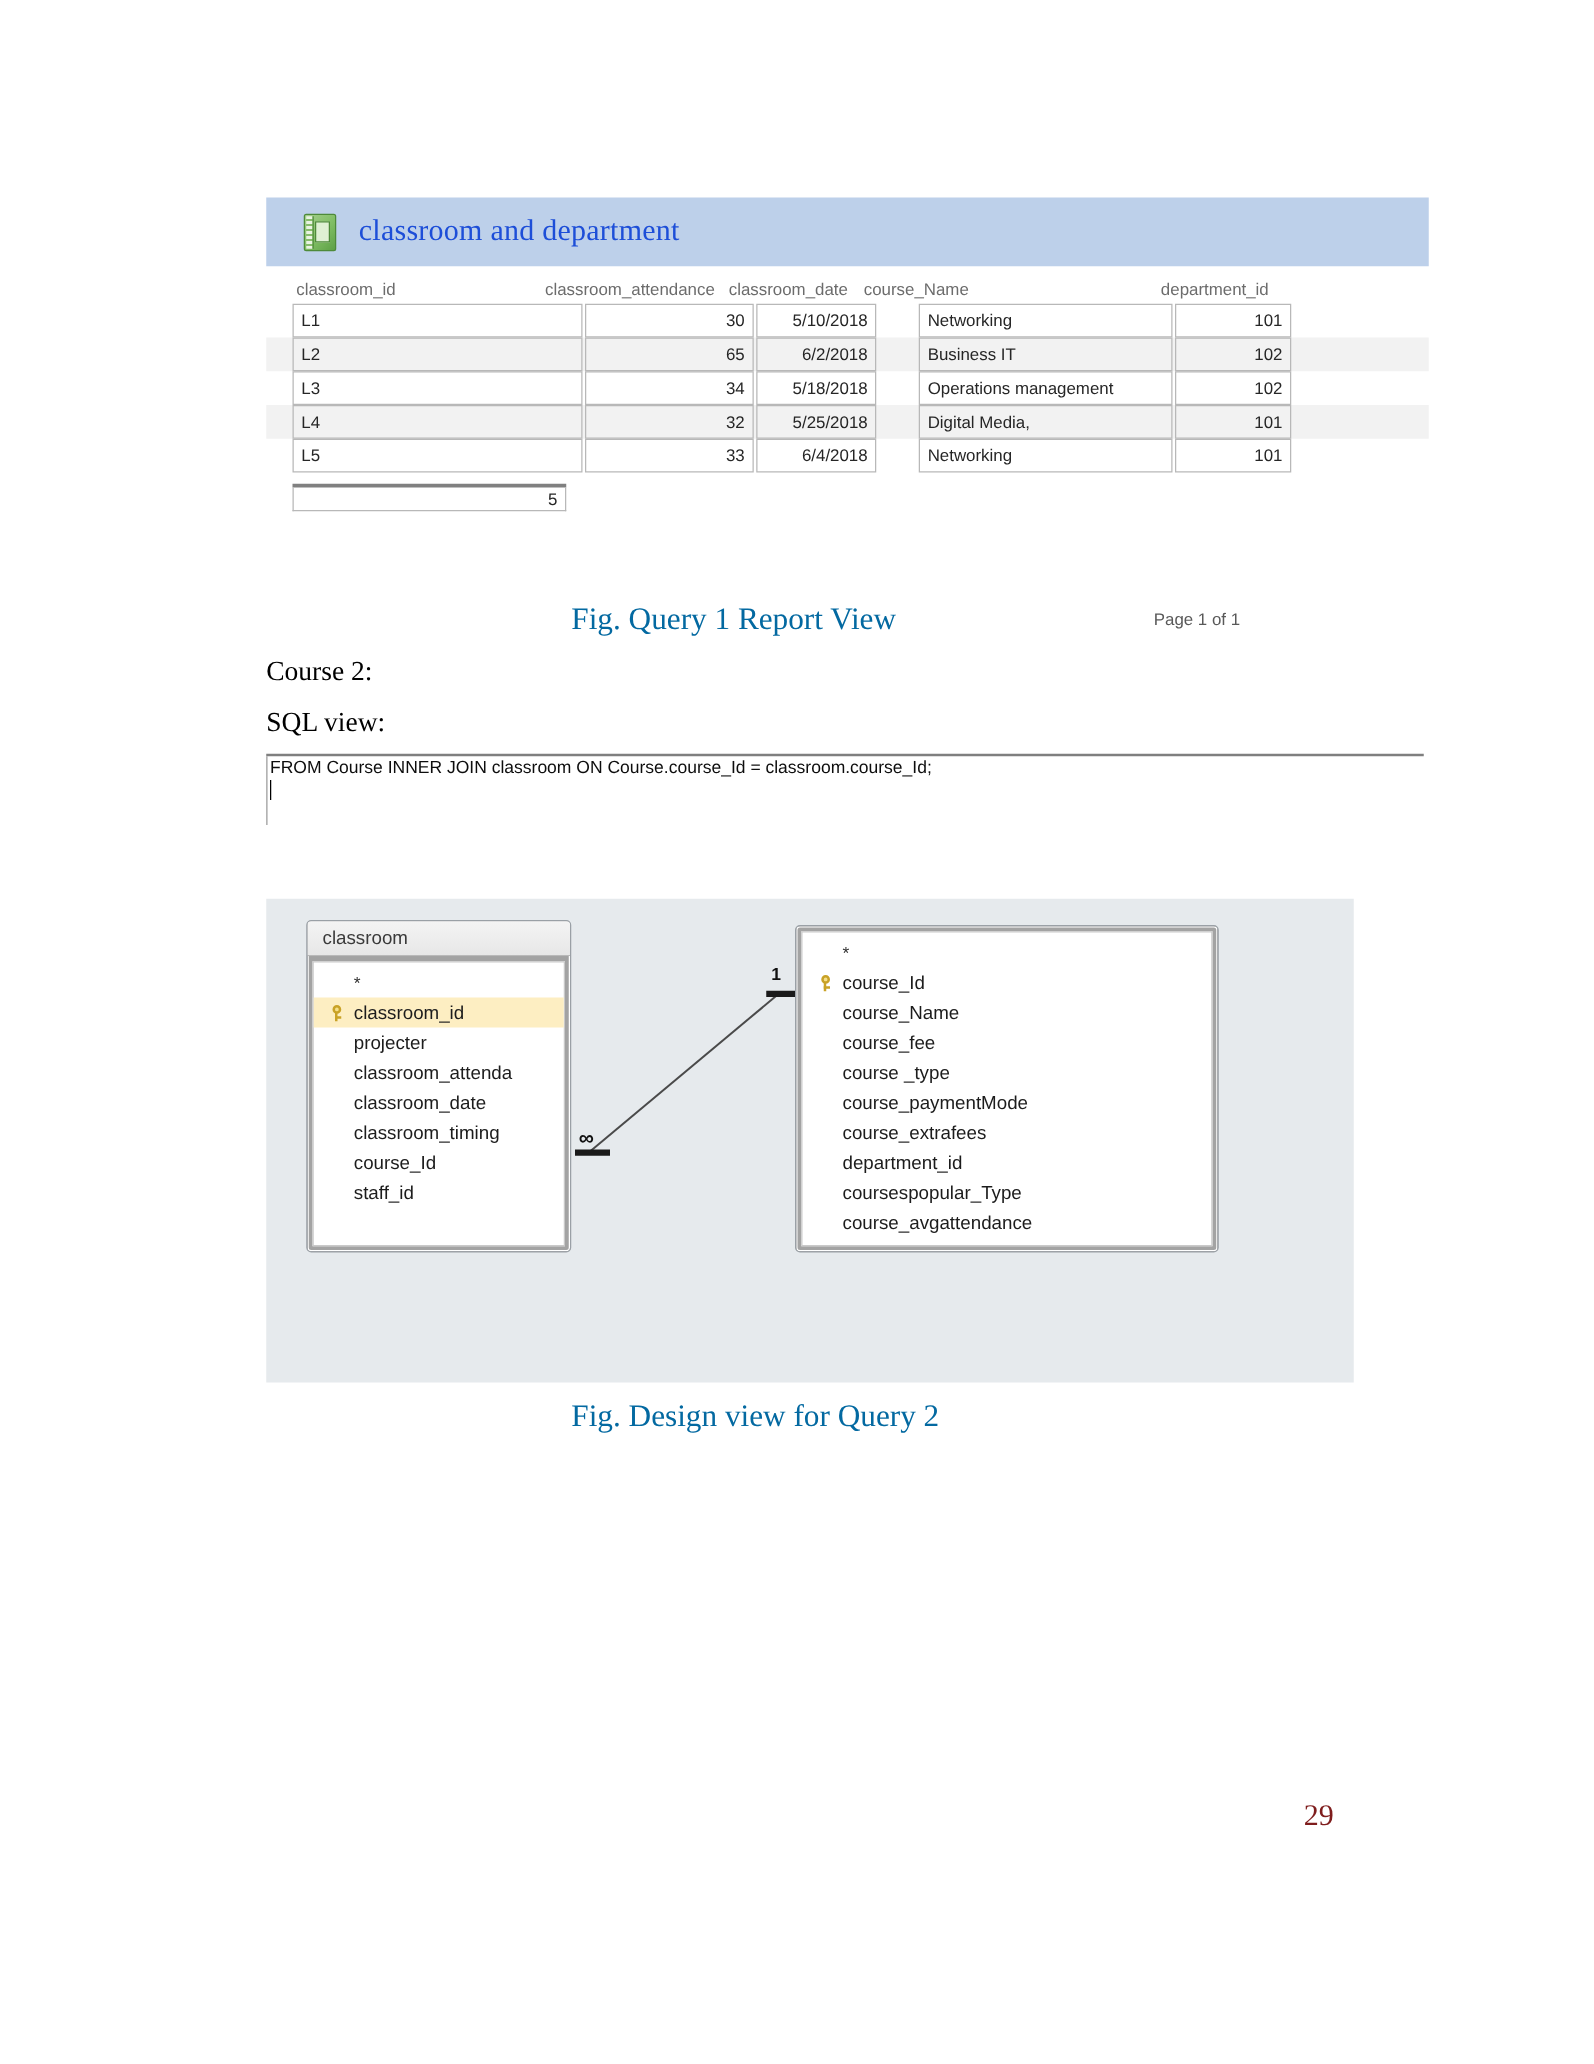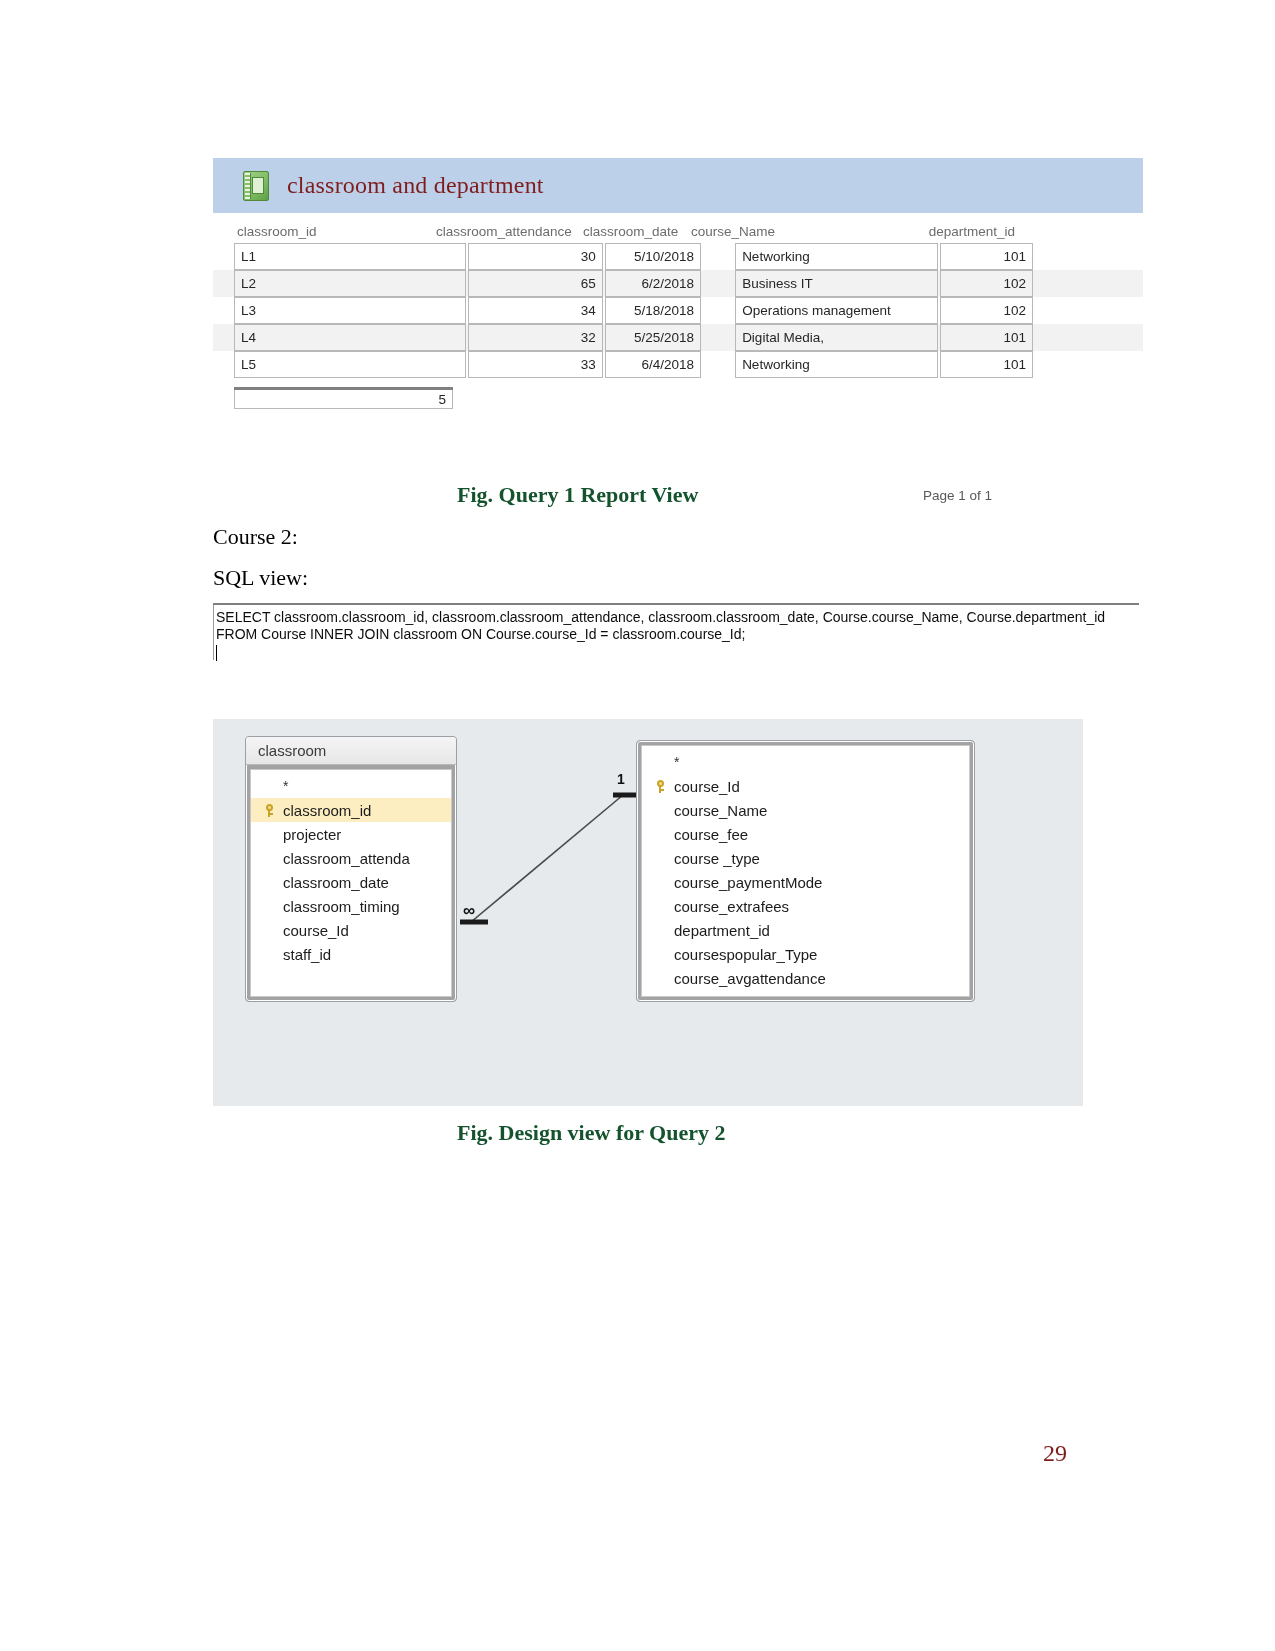--- a/index.html
+++ b/index.html
@@ -58,21 +58,21 @@
     position: absolute;
     left: 9px; top: 6px;
     width: 12px; height: 17px;
     background: #dff0d4;
     border: 1px solid #4e8a3a;
     box-sizing: border-box;
   }
   .report-title {
     font-family: "Liberation Serif", serif;
     font-size: 24px;
-    color: #7f1d1d;
+    color: #1d4ed8;
     letter-spacing: 0.2px;
   }
 
   .col-head-row {
     display: flex;
     padding-top: 11px;
     padding-bottom: 4px;
     font-family: "Liberation Sans", sans-serif;
     font-size: 13.5px;
     color: #6c6c6c;
@@ -148,23 +148,22 @@
     top: 245px;
     font-family: "Liberation Sans", sans-serif;
     font-size: 13.5px;
     color: #595959;
   }
 
   
   .caption {
     position: absolute;
     font-family: "Liberation Serif", serif;
-    font-size: 22px;
-    color: #14532d;
-    font-weight: bold;
+    font-size: 25px;
+    color: #0369a1;
   }
   .body-line {
     position: absolute;
     font-family: "Liberation Serif", serif;
     font-size: 22px;
     color: #000;
   }
 
   
   .sql-box {
@@ -376,21 +375,20 @@
 </div>
 
 <div class="caption" style="left:457px; top:482px;">Fig. Query 1 Report View</div>
 
 <div class="body-line" style="left:213px; top:524px;">Course 2:</div>
 <div class="body-line" style="left:213px; top:565px;">SQL view:</div>
 
 <div class="sql-box">
   <div class="sql-top-rule"></div>
   <div class="sql-left-rule"></div>
-  <div class="sql-text">SELECT classroom.classroom_id, classroom.classroom_attendance, classroom.classroom_date, Course.course_Name, Course.department_id</div>
   <div class="sql-text" style="padding-top:0">FROM Course INNER JOIN classroom ON Course.course_Id = classroom.course_Id;</div>
   <div class="sql-caret"></div>
 </div>
 
 <div class="design">
 
   <svg class="join-line" width="870" height="387">
     <line x1="258" y1="203" x2="410" y2="76" stroke="#4a4a4a" stroke-width="1.6"></line>
     <line x1="400" y1="76" x2="428" y2="76" stroke="#1a1a1a" stroke-width="5"></line>
     <line x1="247" y1="203" x2="275" y2="203" stroke="#1a1a1a" stroke-width="5"></line>

